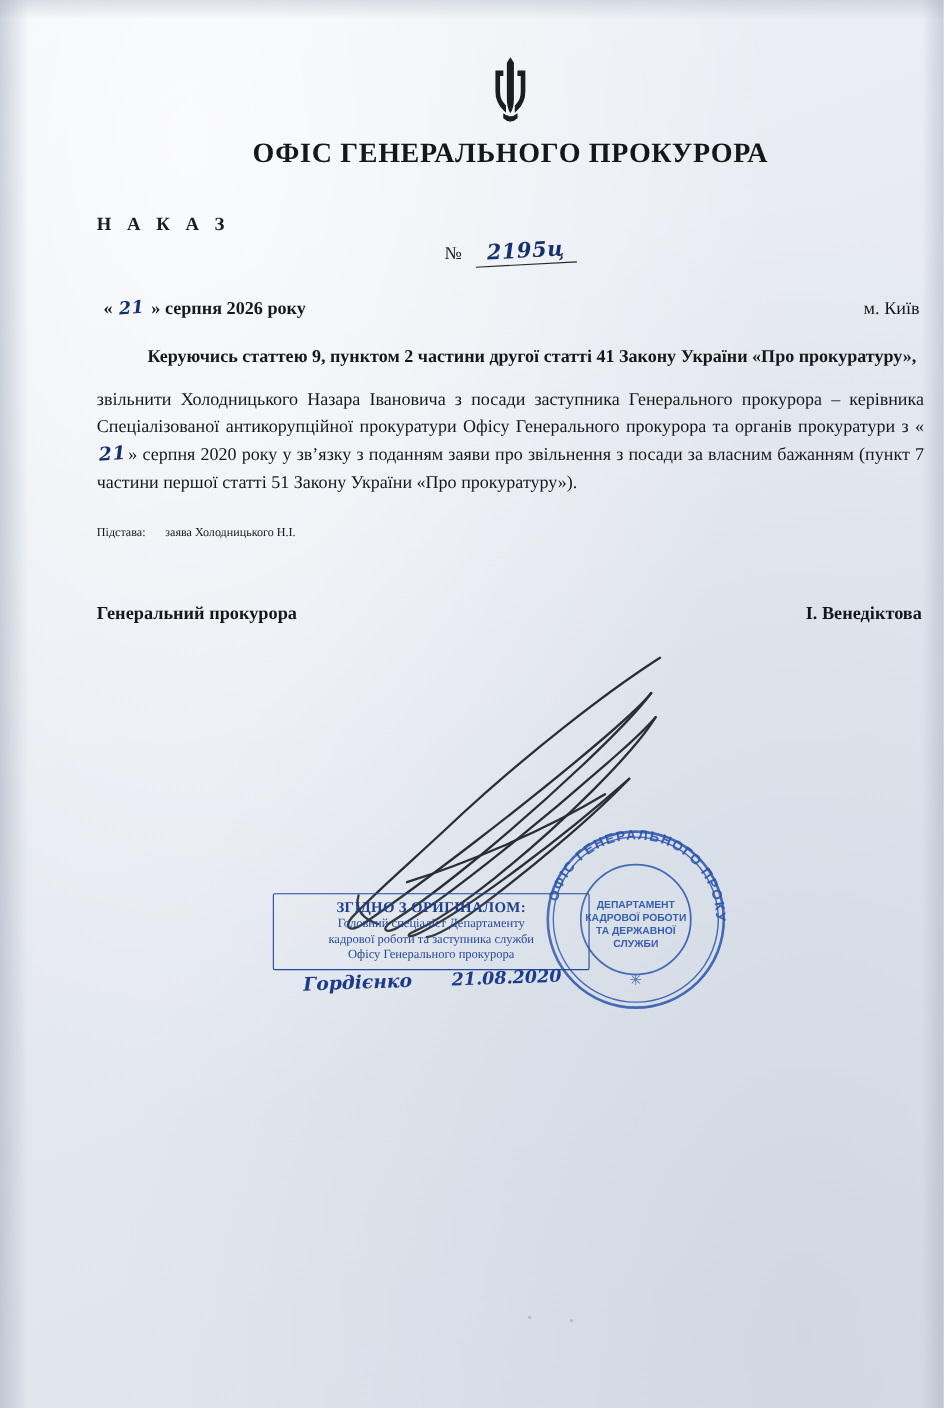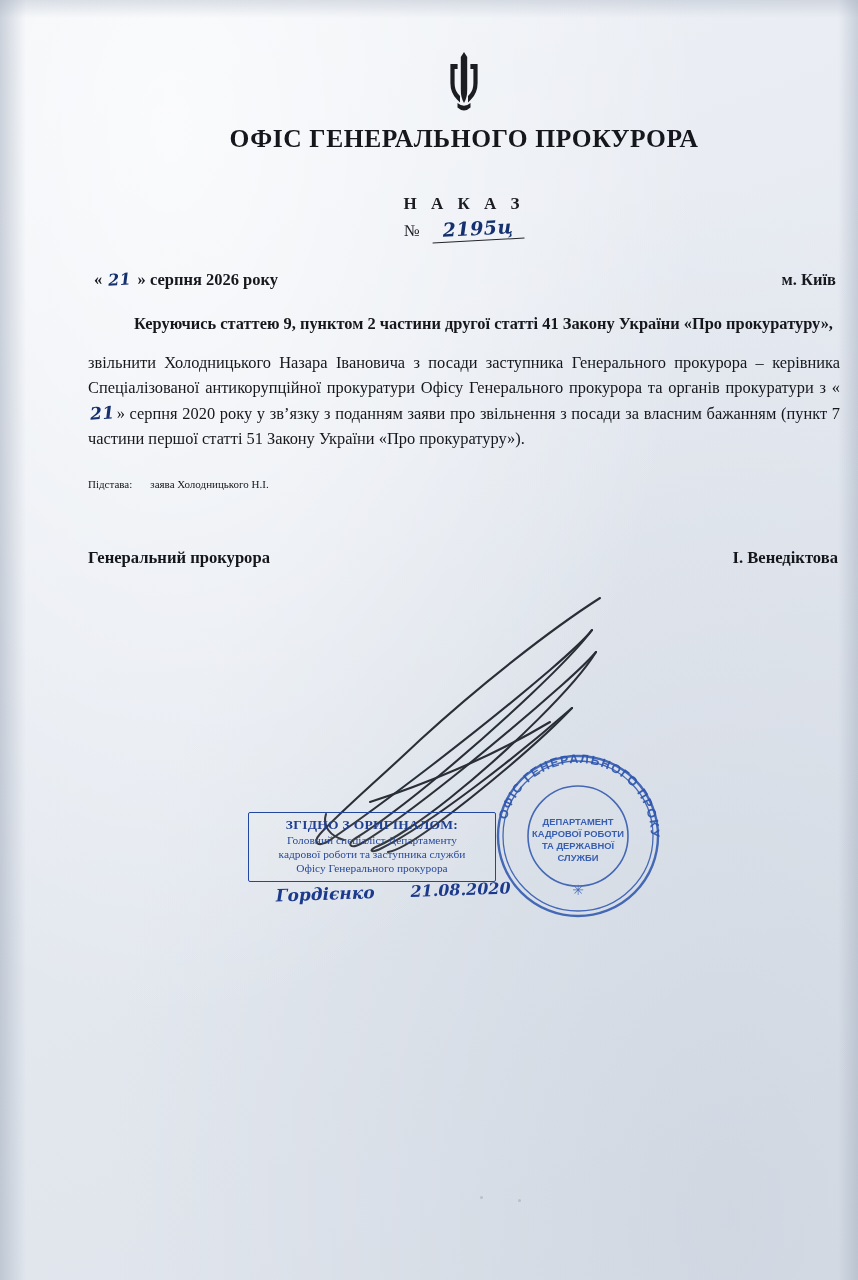--- a/index.html
+++ b/index.html
@@ -78,21 +78,21 @@
     text-align: center;
     font-size: 25.5px;
     font-weight: bold;
     letter-spacing: 0.6px;
     color: #15171c;
     margin-top: 8px;
     margin-bottom: 26px;
     font-family: "Liberation Serif", serif;
   }
   .doc-type {
-    text-align: center;
+    text-align: left;
     font-size: 17px;
     font-weight: bold;
     letter-spacing: 5px;
     color: #1a1c21;
     margin-bottom: 4px;
     margin-top: 40px;
   }
   .doc-number-row {
     text-align: center;
     font-size: 16.5px;
@@ -140,21 +140,21 @@
     font-weight: bold;
   }
   .date-inline-hand {
     display: inline-block;
     font-size: 16px;
     transform: rotate(-4deg);
     padding: 0 6px;
     font-weight: bold;
   }
   .city {
-    font-weight: bold;
+    font-weight: normal;
     font-size: 16.5px;
     padding-left: 12px;
   }
 
   
   p.doc-p {
     font-size: 16.4px;
     line-height: 1.52;
     color: #15171c;
     text-align: justify;
@@ -220,21 +220,21 @@
     left: 487px;
     top: 745px;
     width: 182px;
     height: 182px;
     pointer-events: none;
   }
   .stamp-rect {
     position: absolute;
     left: 248px;
     top: 812px;
-    width: 248px;
+    width: 288px;
     height: 100px;
     pointer-events: none;
     color: #1e3f8f;
   }
   .stamp-rect .box {
     border: 1.6px solid #2347a0;
     border-radius: 2px;
     padding: 4px 6px 6px 6px;
     background: rgba(255,255,255,0.05);
   }

